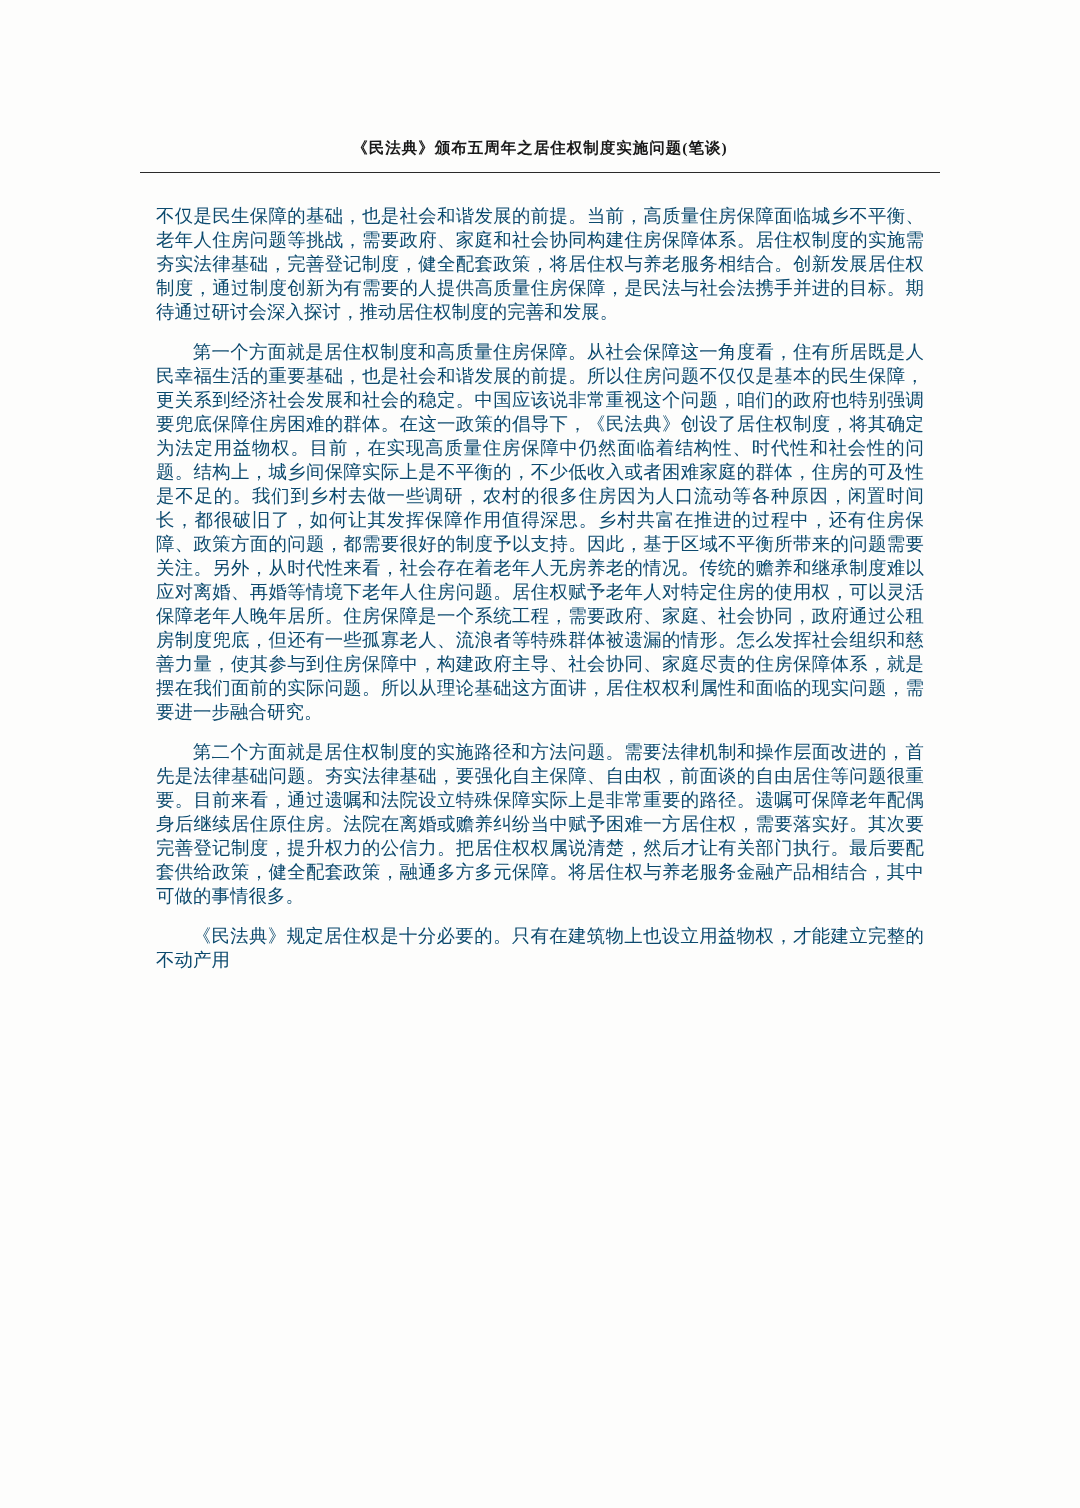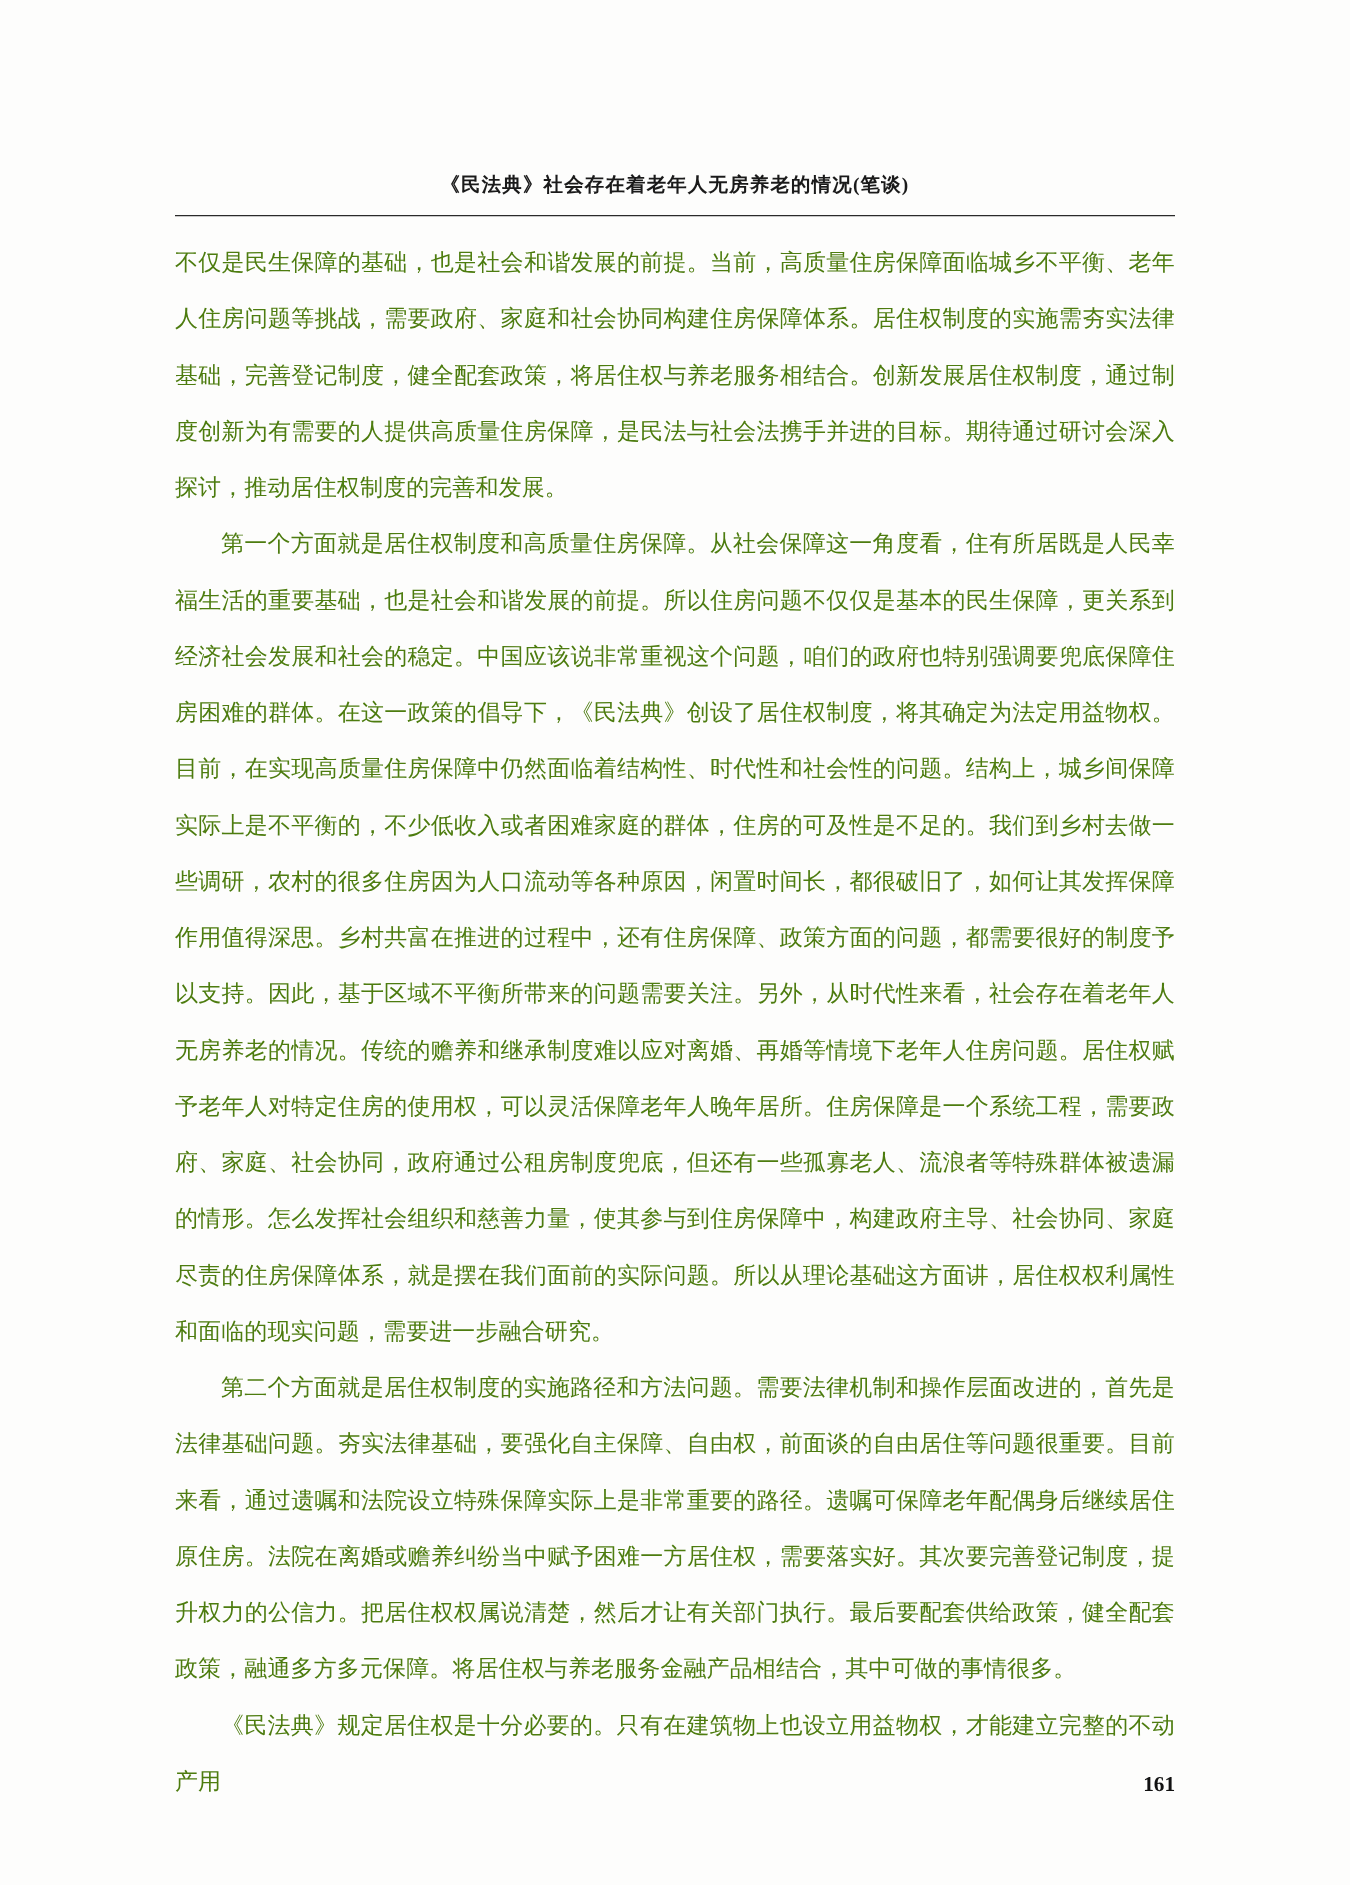--- a/index.html
+++ b/index.html
@@ -41,27 +41,27 @@
     height: 1px;
     background: #2a2a2a;
   }
   .body-col {
     position: absolute;
     top: 188px;
     left: 140px;
     width: 800px;
   }
   p.para {
-    margin: 0;
+    margin: 16px;
     font-size: 18.4px;
-    line-height: 45px;
+    line-height: 24px;
     text-align: justify;
     text-justify: inter-ideograph;
     letter-spacing: 0.1px;
-    color: #4d7c0f;
+    color: #0c4a6e;
   }
   p.indent {
     text-indent: 2em;
   }
   .speaker {
     font-weight: bold;
   }
   .folio {
     position: absolute;
     left: 140px;
@@ -71,21 +71,21 @@
     font-size: 17px;
     font-weight: bold;
     color: #111111;
   }
 </style>
 </head>
 <body>
 
 <div class="page">
 
-  <div class="running-head">《民法典》社会存在着老年人无房养老的情况(笔谈)</div>
+  <div class="running-head">《民法典》颁布五周年之居住权制度实施问题(笔谈)</div>
   <div class="head-rule"></div>
 
   <div class="body-col">
 
     <p class="para">
       <span>不仅是民生保障的基础，也是社会和谐发展的前提。当前，高质量住房保障面临城乡不平衡、老年人住房问题等挑战，需要政府、家庭和社会协同构建住房保障体系。居住权制度的实施需夯实法律基础，完善登记制度，健全配套政策，将居住权与养老服务相结合。创新发展居住权制度，通过制度创新为有需要的人提供高质量住房保障，是民法与社会法携手并进的目标。期待通过研讨会深入探讨，推动居住权制度的完善和发展。</span>
     </p>
 
     <p class="para indent">
       <span>第一个方面就是居住权制度和高质量住房保障。从社会保障这一角度看，住有所居既是人民幸福生活的重要基础，也是社会和谐发展的前提。所以住房问题不仅仅是基本的民生保障，更关系到经济社会发展和社会的稳定。中国应该说非常重视这个问题，咱们的政府也特别强调要兜底保障住房困难的群体。在这一政策的倡导下，《民法典》创设了居住权制度，将其确定为法定用益物权。目前，在实现高质量住房保障中仍然面临着结构性、时代性和社会性的问题。结构上，城乡间保障实际上是不平衡的，不少低收入或者困难家庭的群体，住房的可及性是不足的。我们到乡村去做一些调研，农村的很多住房因为人口流动等各种原因，闲置时间长，都很破旧了，如何让其发挥保障作用值得深思。乡村共富在推进的过程中，还有住房保障、政策方面的问题，都需要很好的制度予以支持。因此，基于区域不平衡所带来的问题需要关注。另外，从时代性来看，社会存在着老年人无房养老的情况。传统的赡养和继承制度难以应对离婚、再婚等情境下老年人住房问题。居住权赋予老年人对特定住房的使用权，可以灵活保障老年人晚年居所。住房保障是一个系统工程，需要政府、家庭、社会协同，政府通过公租房制度兜底，但还有一些孤寡老人、流浪者等特殊群体被遗漏的情形。怎么发挥社会组织和慈善力量，使其参与到住房保障中，构建政府主导、社会协同、家庭尽责的住房保障体系，就是摆在我们面前的实际问题。所以从理论基础这方面讲，居住权权利属性和面临的现实问题，需要进一步融合研究。</span>
@@ -97,15 +97,14 @@
 
 
 
 
     <p class="para indent">
       <span>《民法典》规定居住权是十分必要的。只有在建筑物上也设立用益物权，才能建立完整的不动产用</span>
     </p>
 
   </div>
 
-  <div class="folio">161</div>
 
 </div>
 
 </body></html>

